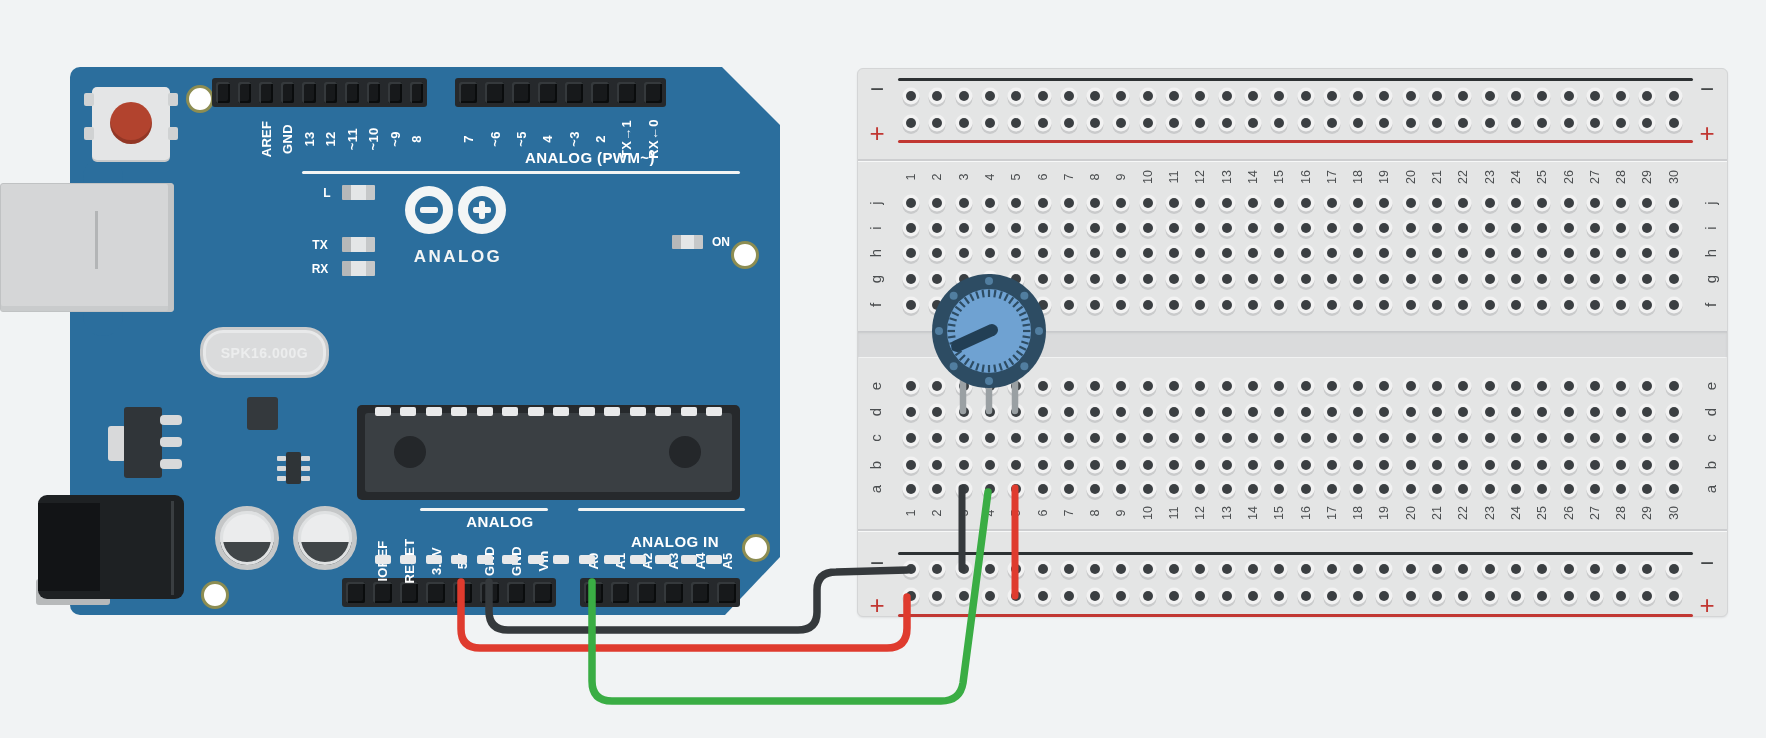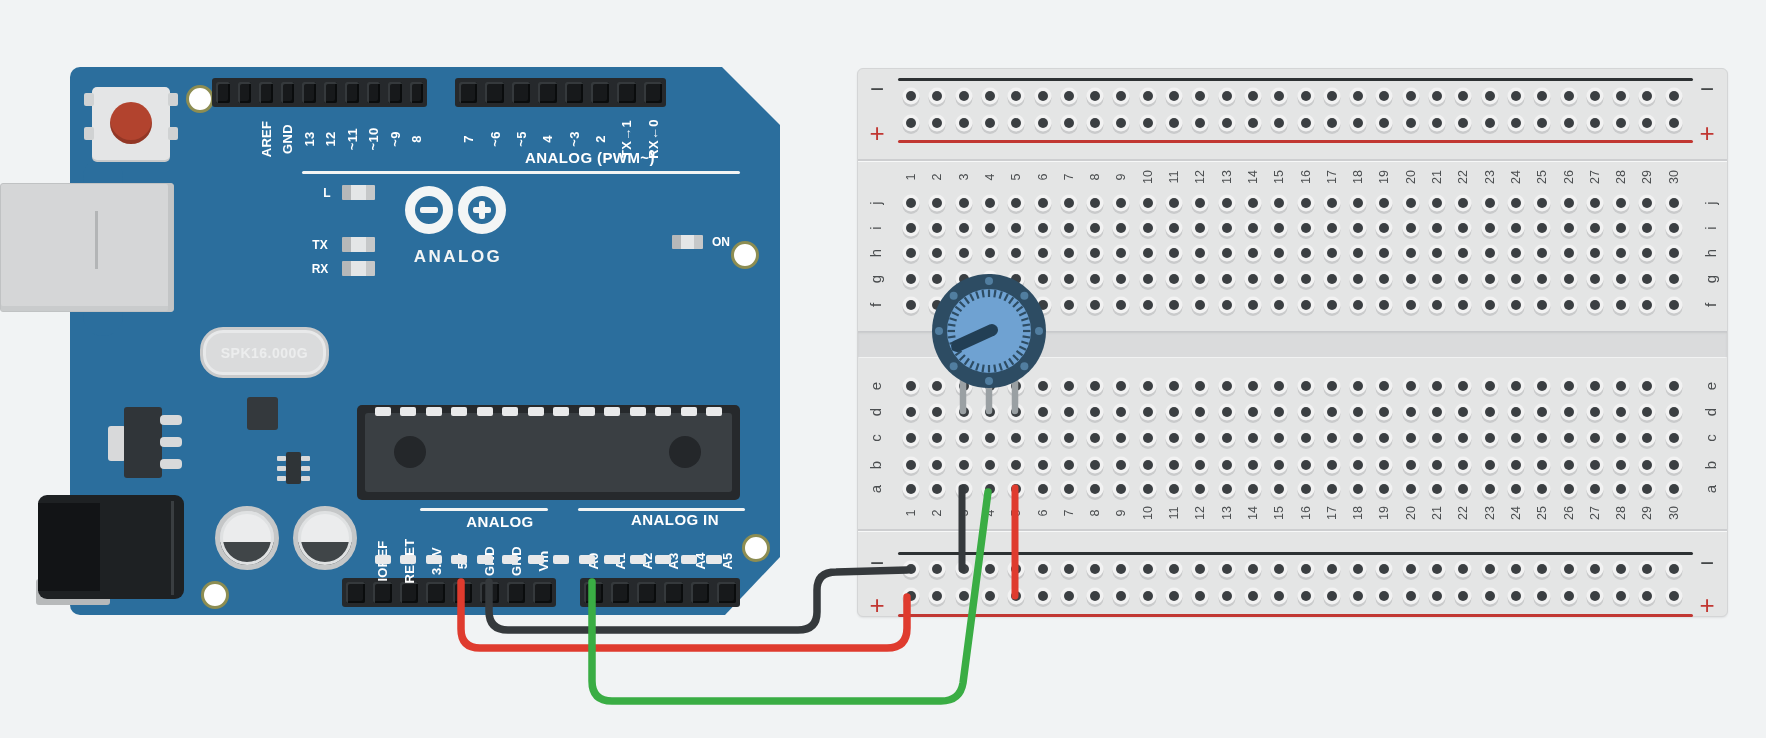--- a/index.html
+++ b/index.html
@@ -102,21 +102,21 @@
     <div class="mount" style="left:661px;top:174px;"></div>
     <div class="mount" style="left:672px;top:467px;"></div>
     <div class="mount" style="left:131px;top:514px;"></div>
 
     <div class="silk-line" style="left:232px;top:104px;width:438px;"></div>
     <div class="silk-title" style="left:520px;top:90px;">ANALOG (PWM~)</div>
 
     <div class="silk-line" style="left:350px;top:441px;width:128px;"></div>
     <div class="silk-title" style="left:430px;top:454px;">ANALOG</div>
     <div class="silk-line" style="left:508px;top:441px;width:167px;"></div>
-    <div class="silk-title" style="left:605px;top:452px;">ANALOG IN</div>
+    <div class="silk-title" style="left:605px;top:474px;">ANALOG IN</div>
 
     <svg class="abs" style="left:328px;top:117px;" width="120" height="52" viewBox="0 0 120 52">
       <circle cx="31" cy="26" r="19" fill="none" stroke="#f3f5f5" stroke-width="10"></circle>
       <circle cx="84" cy="26" r="19" fill="none" stroke="#f3f5f5" stroke-width="10"></circle>
       <rect x="22" y="23" width="18" height="6" rx="2" fill="#f3f5f5"></rect>
       <rect x="75" y="23" width="18" height="6" rx="2" fill="#f3f5f5"></rect>
       <rect x="81" y="17" width="6" height="18" rx="2" fill="#f3f5f5"></rect>
     </svg>
     <div class="brand" style="left:388px;top:190px;">ANALOG</div>
 

